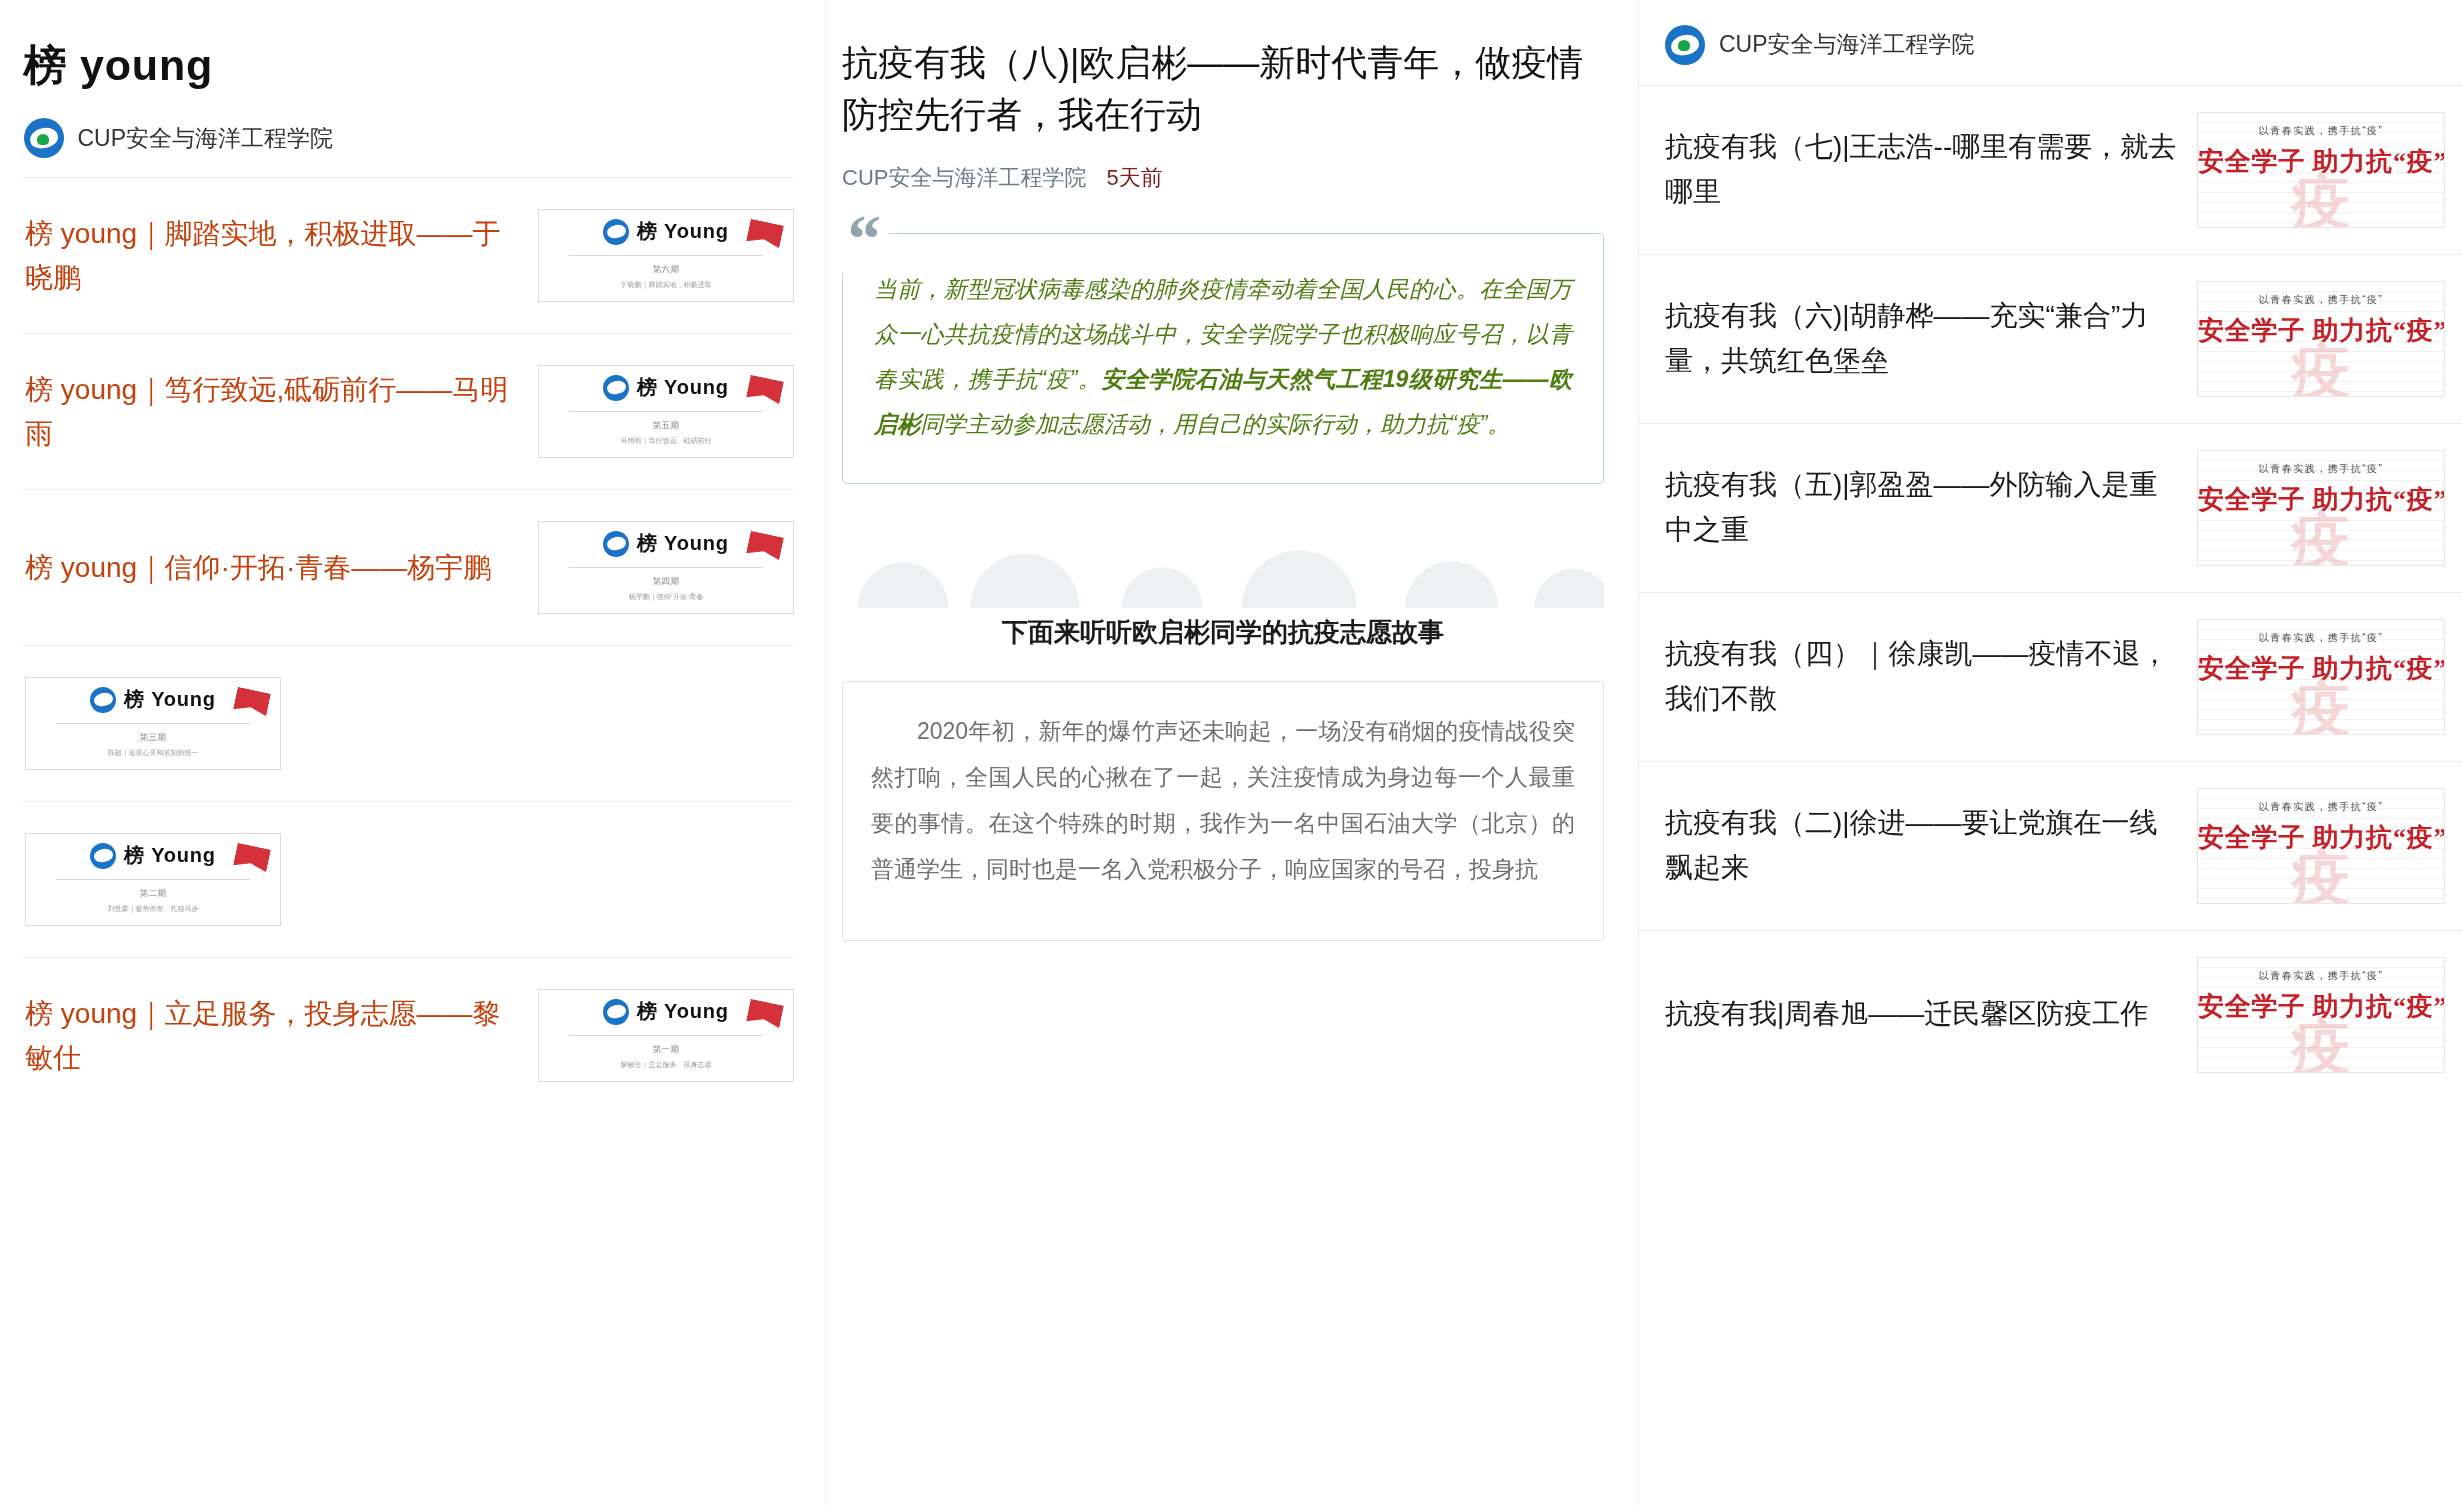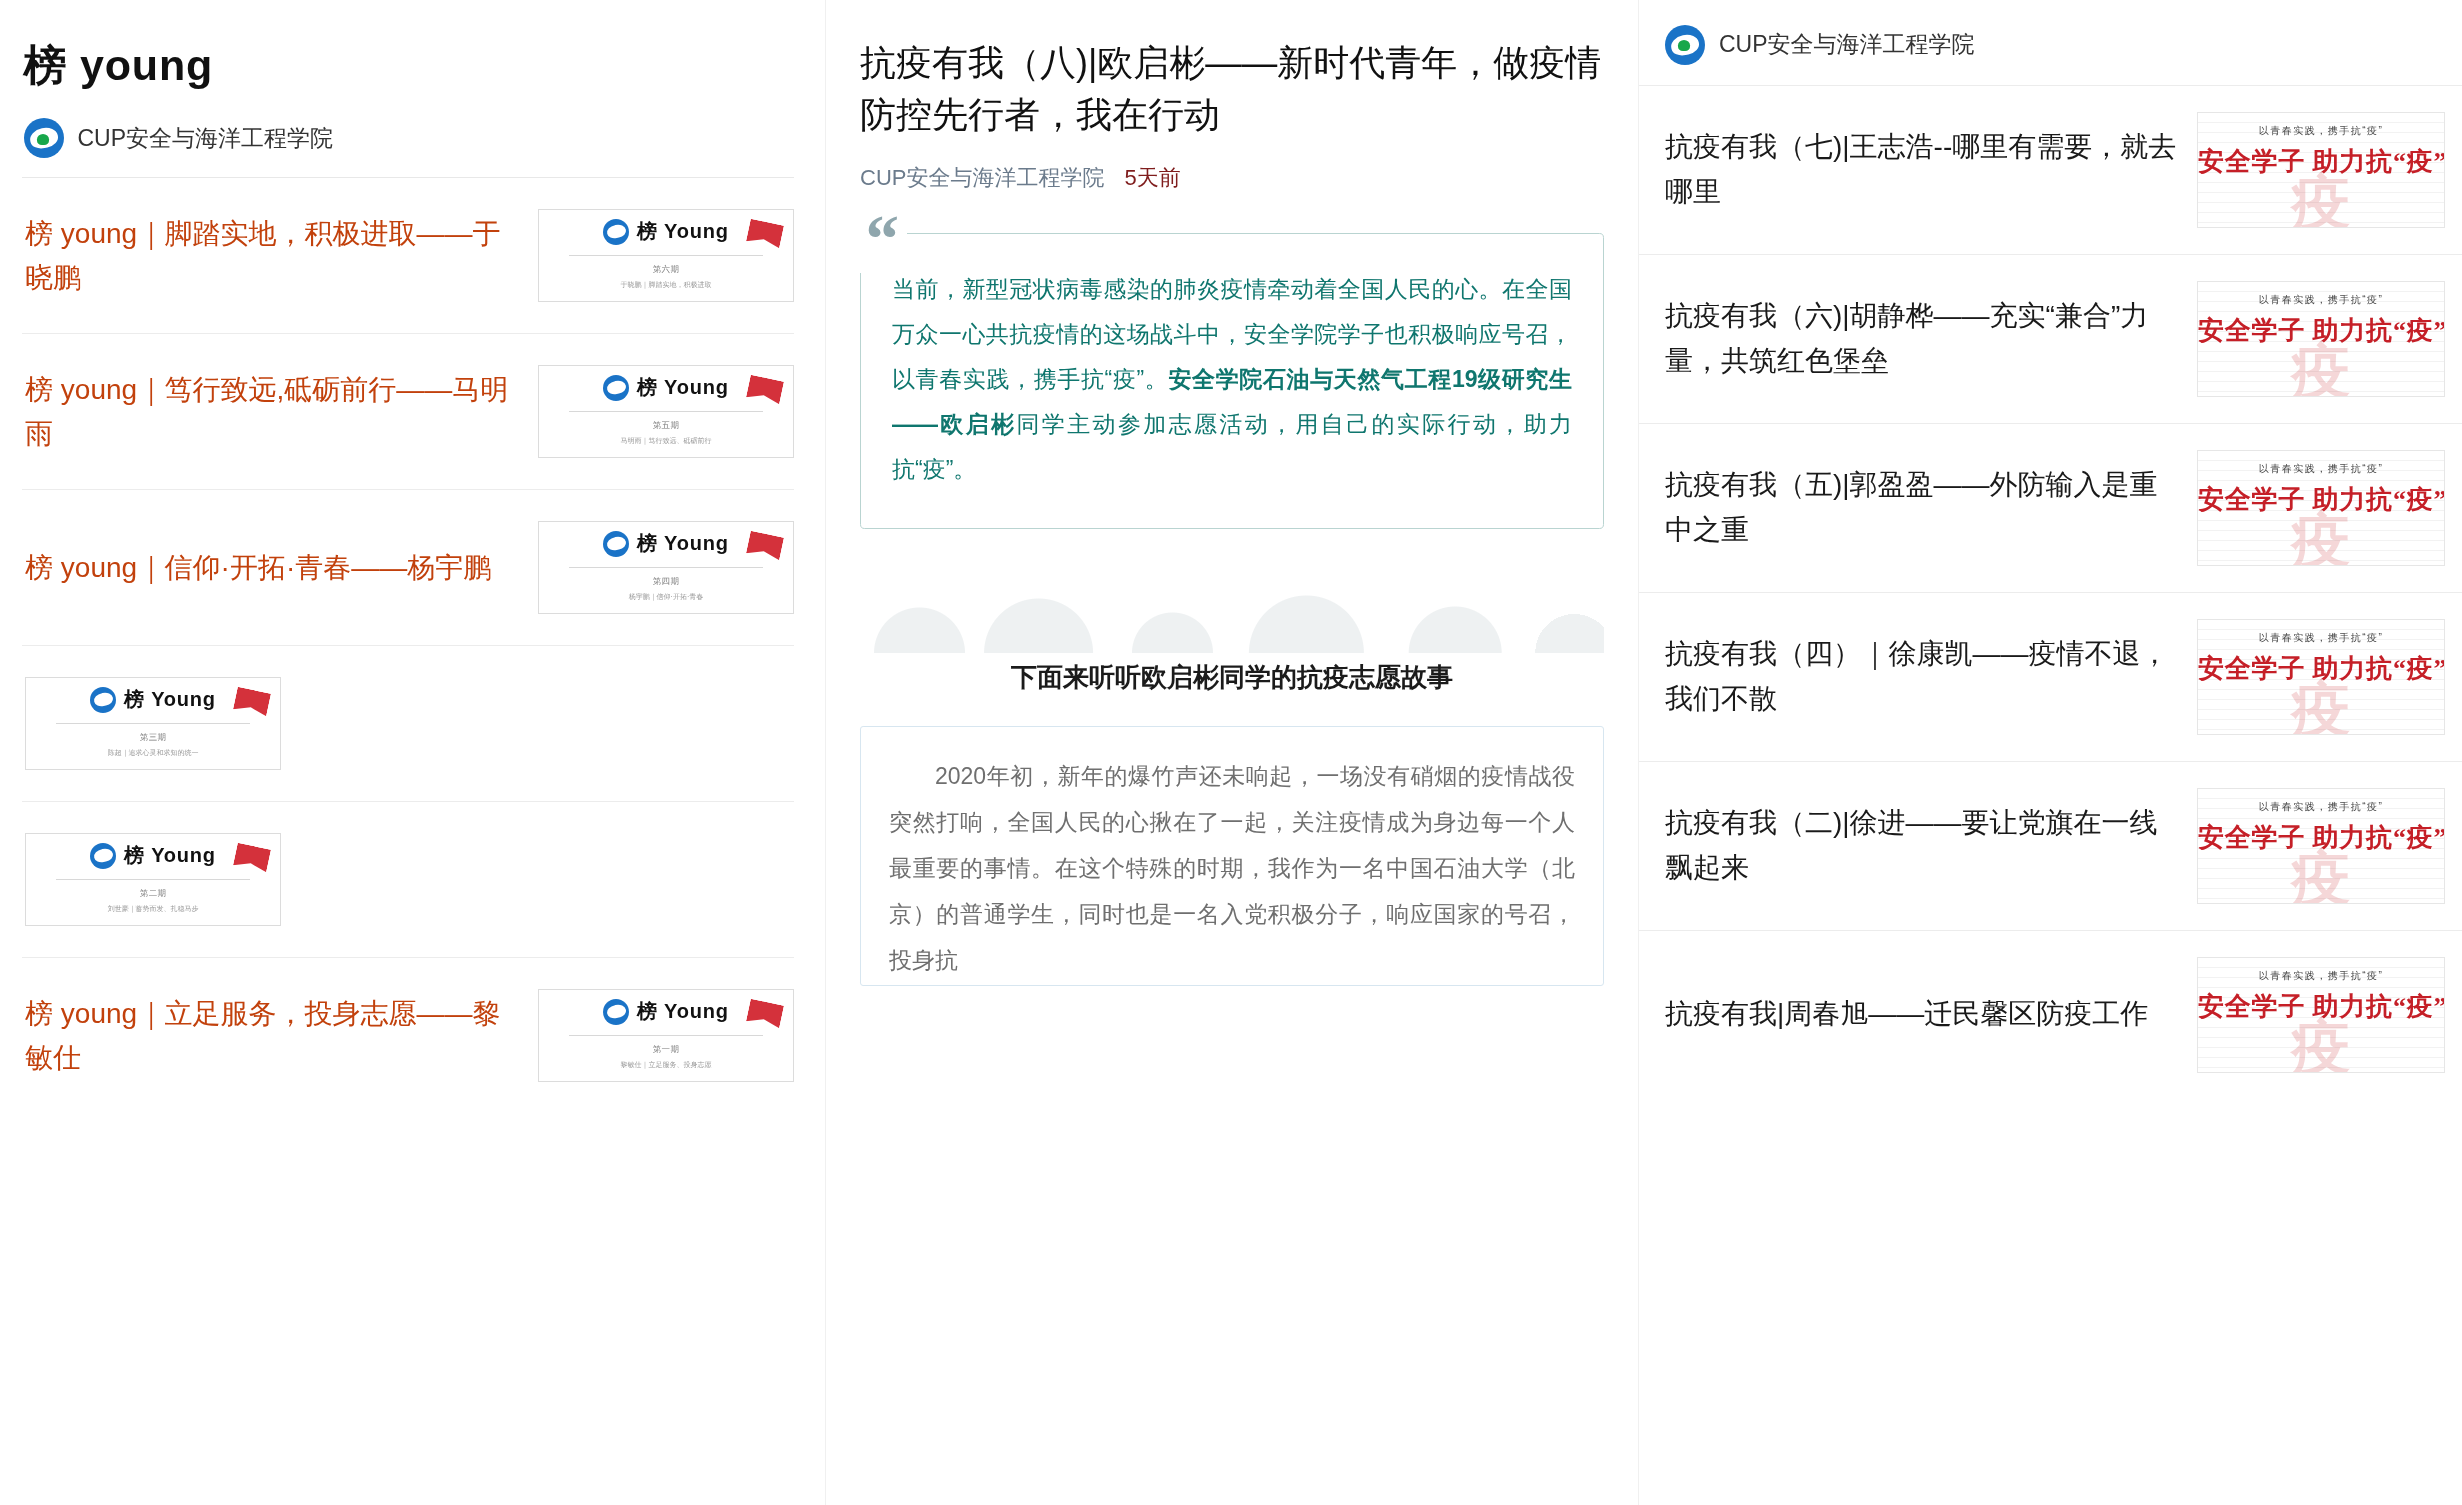--- a/index.html
+++ b/index.html
@@ -155,21 +155,21 @@
   .thumb-sub {
     font-size: 7px;
     color: #999;
     margin-top: 3.9px;
   }
 
   
   .col-mid {
     width: 813px;
     flex: 0 0 813px;
-    padding: 23px 34px 0 34px;
+    padding: 23px 34px 0 16px;
     background: #fff;
     border-left: 1.5px solid #f0f0f0;
     position: relative;
   }
   .mid-title {
     font-size: 36px;
     line-height: 1.45;
     font-weight: 400;
     color: #111;
     margin: 14px 0 22px 0;
@@ -200,22 +200,23 @@
     padding: 0 7.7px;
     font-size: 67px;
     line-height: 1;
     color: #8fa6ad;
     font-family: "Liberation Serif", serif;
     font-weight: 700;
   }
   .quote-body {
     font-size: 23px;
     line-height: 1.95;
-    color: #0f766e;
+    color: #4d7c0f;
     text-align: justify;
+    font-style: italic;
   }
   .quote-body b { font-weight: 700; }
 
   .cloud-band {
     position: relative;
     height: 93px;
     margin-top: 6.2px;
   }
   .cloud-band::before {
     content: "";

